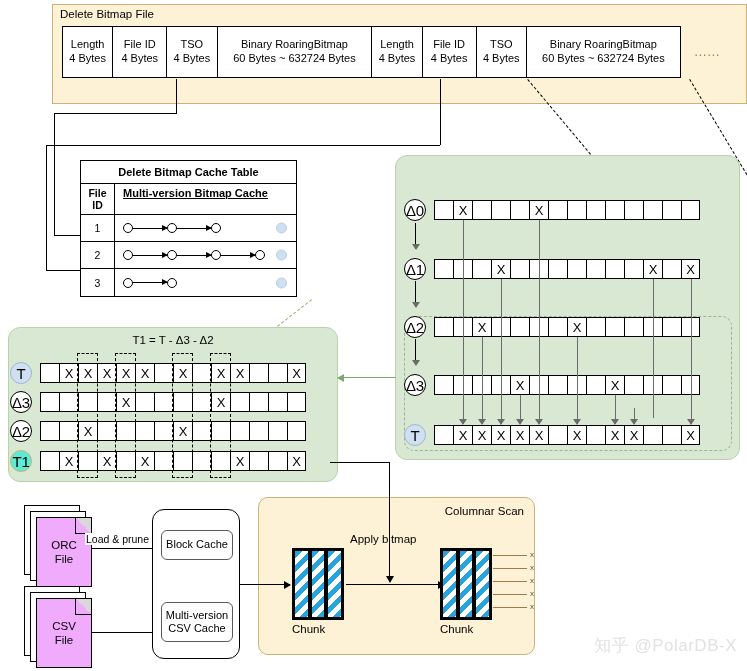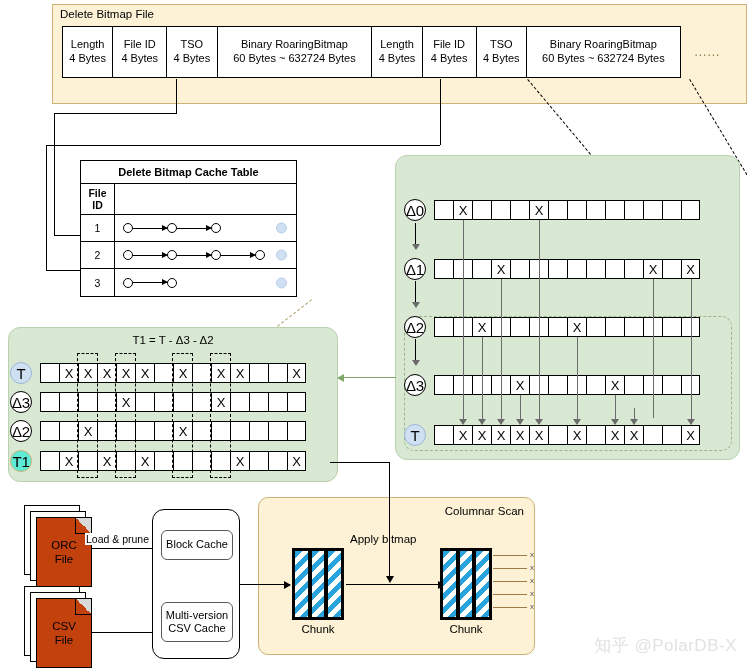--- a/index.html
+++ b/index.html
@@ -109,21 +109,21 @@
   }
 
   
   #t1-formula { position:absolute; left:0; top:6px; width:100%; text-align:center; font-size:11.5px; }
 
   
   .colbox { position:absolute; border:1.4px dashed #000; }
 
   
   .file-doc {
-    position:absolute; background:#c2410c; border:1px solid #000;
+    position:absolute; background:#f0abfc; border:1px solid #000;
     display:flex; flex-direction:column; align-items:center; justify-content:center;
     text-align:center; line-height:1.25; font-size:11.5px;
   }
   .file-doc .corner {
     position:absolute; right:0; top:0; width:16px; height:16px;
     background:linear-gradient(225deg, #d9d9d9 50%, transparent 50%);
     border-left:1px solid #000; border-bottom:1px solid #000;
   }
   .file-shadow { position:absolute; background:#fff; border:1px solid #000; }
 
@@ -149,21 +149,21 @@
   .chunk-wrap { position:absolute; }
   .chunk {
     position:relative; width:52px; height:72px; display:flex; gap:2px;
     background:#000; padding:2px;
   }
   .stripecol {
     flex:1;
     background:repeating-linear-gradient(135deg,#29a3dd 0 5px,#ffffff 5px 10px);
     border:1px solid #000;
   }
-  .chunk-lbl { text-align:center; font-size:11.5px; margin-top:3px; }
+  .chunk-lbl { text-align:left; font-size:11.5px; margin-top:3px; }
 
   .hline { position:absolute; height:1px; background:#a07b4a; }
   .xmark { position:absolute; font-size:8px; color:#555; }
 
   .arrowline-h { position:absolute; height:1px; background:#000; }
   .arrowline-h::after {
     content:""; position:absolute; right:-1px; top:-3.5px;
     border-left:7px solid #000; border-top:4px solid transparent; border-bottom:4px solid transparent;
   }
   .plain-h { position:absolute; height:1px; background:#000; }
@@ -246,20 +246,21 @@
 
 <div class="abs" id="cache-table">
   <div class="ct-title">Delete Bitmap Cache Table</div>
   <div class="ct-row ct-head">
     <div class="ct-c1 hdr">
       <div>
         <div>File</div>
         <div>ID</div>
       </div>
     </div>
+    <div class="ct-c2 hdr">Multi-version Bitmap Cache</div>
   </div>
 
   <div class="ct-row ct-body-row">
     <div class="ct-c1">1</div>
     <div class="ct-c2">
       <div class="chain">
         <span class="node"></span>
         <span class="link"></span>
         <span class="node"></span>
         <span class="link"></span>

